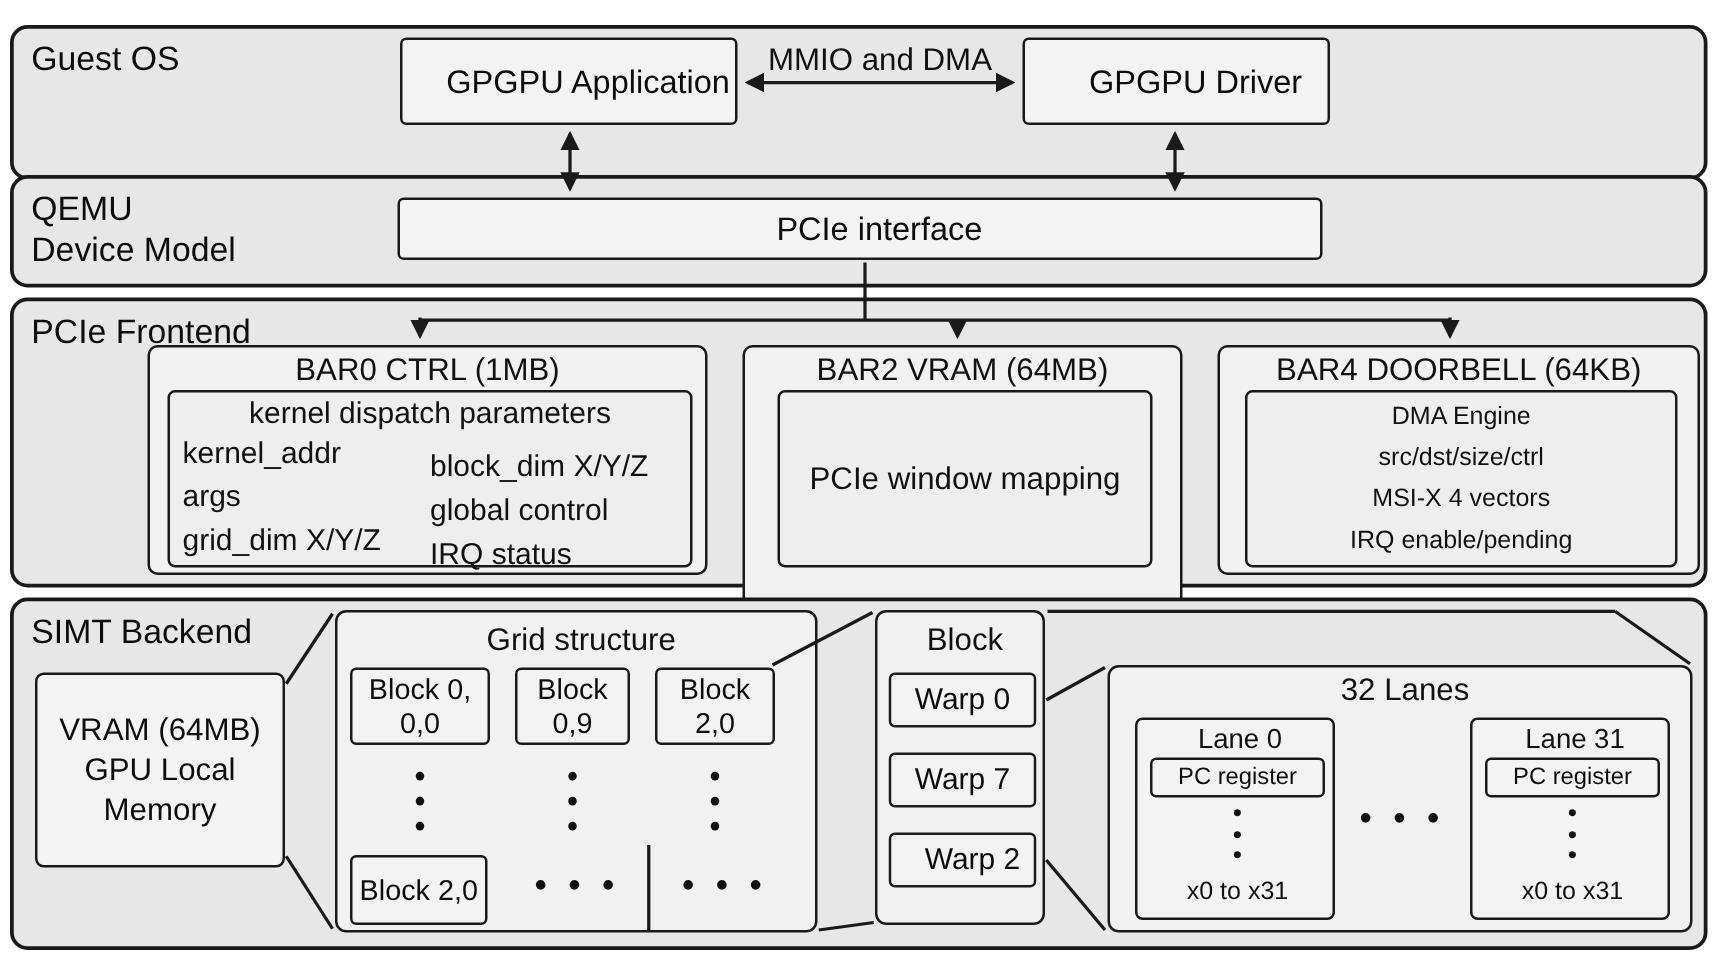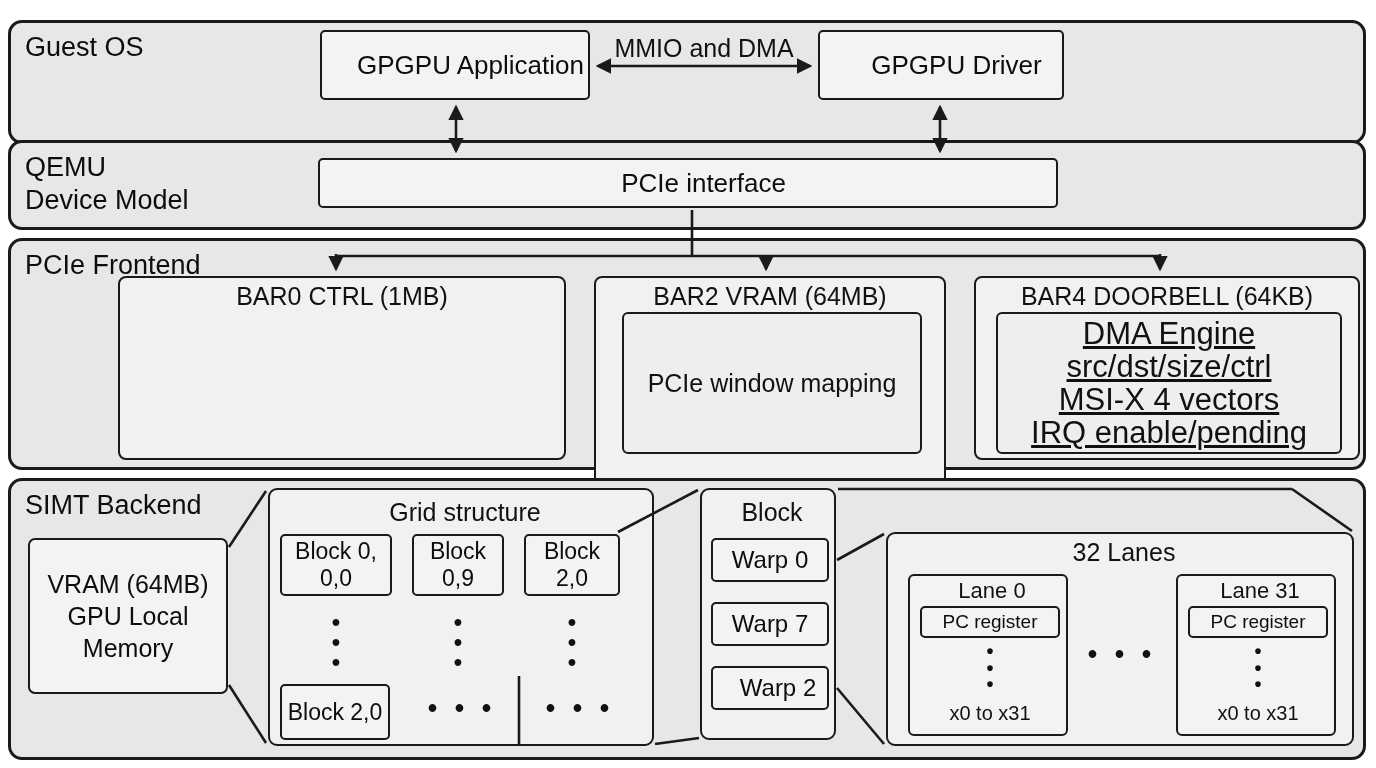--- a/index.html
+++ b/index.html
@@ -59,33 +59,48 @@
   <div class="node font26" style="left:318px; top:158px; width:740px; height:50px;">
     <span>PCIe interface</span>
   </div>
 
   <div class="band" style="left:8px; top:238px; width:1358px; height:232px;">
     <div class="band-label" style="left:14px; top:8px;">PCIe Frontend</div>
   </div>
 
   <div class="bar-box" style="left:118px; top:276px; width:448px; height:184px;">
     <div class="bar-title">BAR0 CTRL (1MB)</div>
+    <div class="inner-box" style="left:14px; top:34px; width:420px; height:142px;">
+      <div class="inner-title">kernel dispatch parameters</div>
+      <div class="cols">
+        <div class="col" style="width:200px;">
+          <div>kernel_addr</div>
+          <div>args</div>
+          <div>grid_dim X/Y/Z</div>
+        </div>
+        <div class="col" style="width:200px; margin-top:11px;">
+          <div>block_dim X/Y/Z</div>
+          <div>global control</div>
+          <div>IRQ status</div>
+        </div>
+      </div>
+    </div>
   </div>
 
   <div class="bar-box" style="left:594px; top:276px; width:352px; height:236px;padding-left:20px;">
     <div class="bar-title">BAR2 VRAM (64MB)</div>
     <div class="inner-box" style="left:26px; top:34px; width:300px; height:142px; display:flex; align-items:center; justify-content:center;">
       <span class="font25">PCIe window mapping</span>
     </div>
   </div>
 
   <div class="bar-box" style="left:974px; top:276px; width:386px; height:184px;">
     <div class="bar-title">BAR4 DOORBELL (64KB)</div>
     <div class="inner-box" style="left:20px; top:34px; width:346px; height:142px;">
-      <div class="centered-lines" style="font-size:31px; line-height:33px;text-decoration:underline;">
+      <div class="centered-lines" style="font-size:20px; line-height:33px;">
         <div>DMA Engine</div>
         <div>src/dst/size/ctrl</div>
         <div>MSI-X 4 vectors</div>
         <div>IRQ enable/pending</div>
       </div>
     </div>
   </div>
 
   <div class="band" style="left:8px; top:478px; width:1358px; height:282px;">
     <div class="band-label" style="left:14px; top:8px;">SIMT Backend</div>

